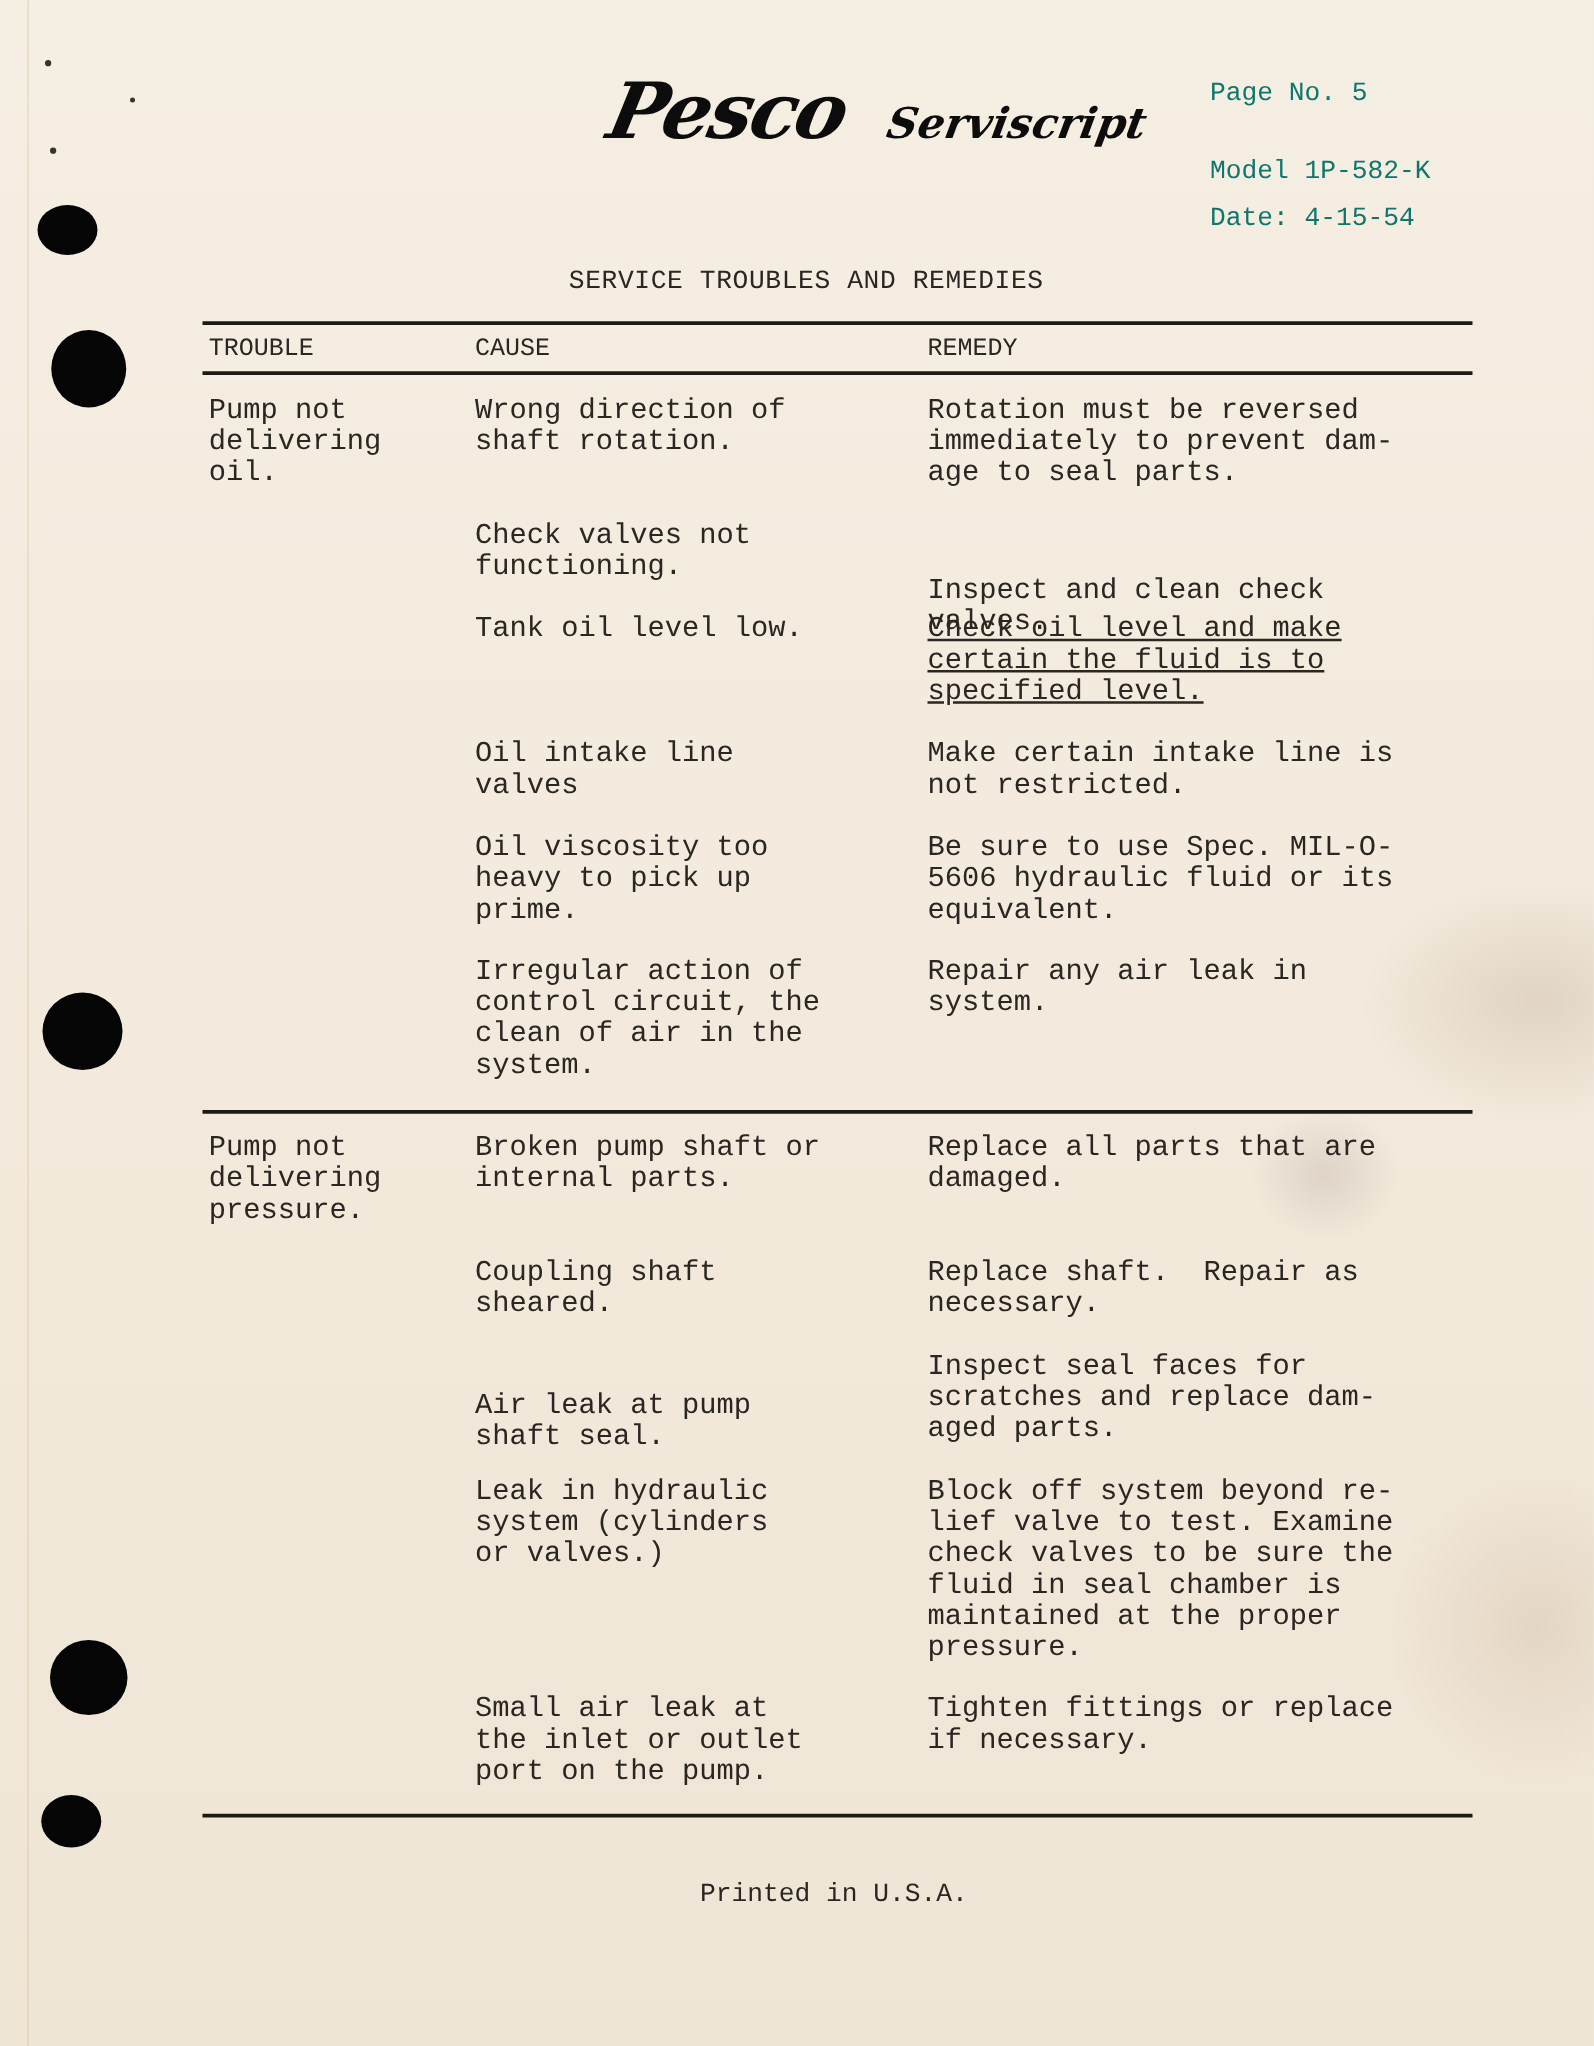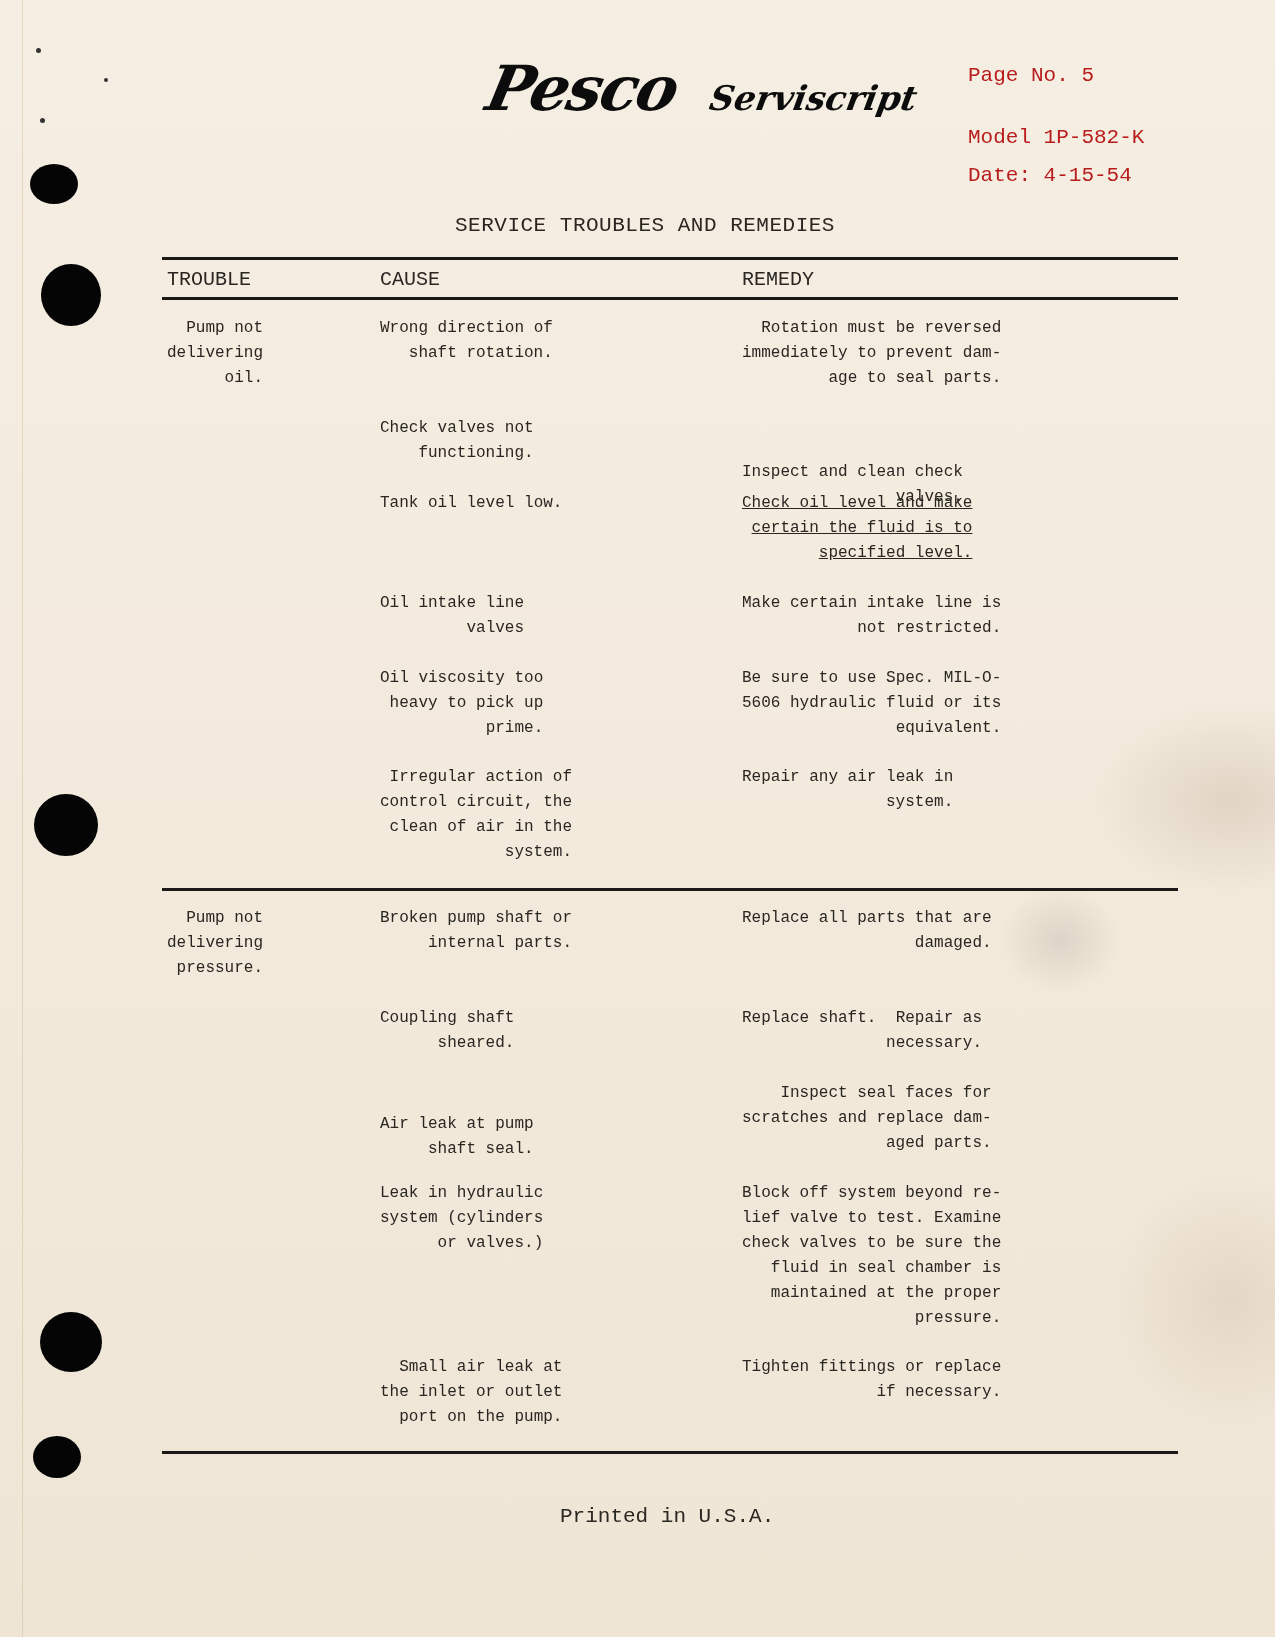--- a/index.html
+++ b/index.html
@@ -19,25 +19,25 @@
   }
   .margin-line { position: absolute; left: 22px; top: 0; width: 1px; height: 1637px; background: rgba(200,170,130,0.35); }
   .hole { position: absolute; background: #050505; border-radius: 50%; }
   .logo {
     position: absolute; left: 488px; top: 52px;
     font-family: "DejaVu Serif", serif; font-style: italic; font-weight: bold;
     color: #0c0c0c;
   }
   .logo .pesco { font-size: 62px; letter-spacing: -2px; display: inline-block; transform: skewX(-12deg); }
   .logo .servi { font-size: 34px; margin-left: 34px; display: inline-block; transform: skewX(-10deg); }
-  .meta { position: absolute; left: 968px; font-size: 21px; color: #b91c1c; }
+  .meta { position: absolute; left: 968px; font-size: 21px; color: #0f766e; }
   .doc-title { position: absolute; left: 455px; top: 214px; font-size: 21px; letter-spacing: 0.5px; }
   .rule { position: absolute; left: 162px; width: 1016px; height: 3px; background: #1c1a18; }
   .col-head { position: absolute; top: 268px; font-size: 20px; }
-  .cell { position: absolute; font-size: 16px; line-height: 25px; white-space: pre; text-align: right; }
+  .cell { position: absolute; font-size: 23px; line-height: 25px; white-space: pre; }
   .footer { position: absolute; left: 560px; top: 1505px; font-size: 21px; }
   .speck { position: absolute; background: #333; border-radius: 50%; }
 </style>
 </head>
 <body>
 
 <div class="paper"></div>
 <div class="margin-line"></div>
 
 <div class="hole" style="left:30px;top:164px;width:48px;height:40px;"></div>

